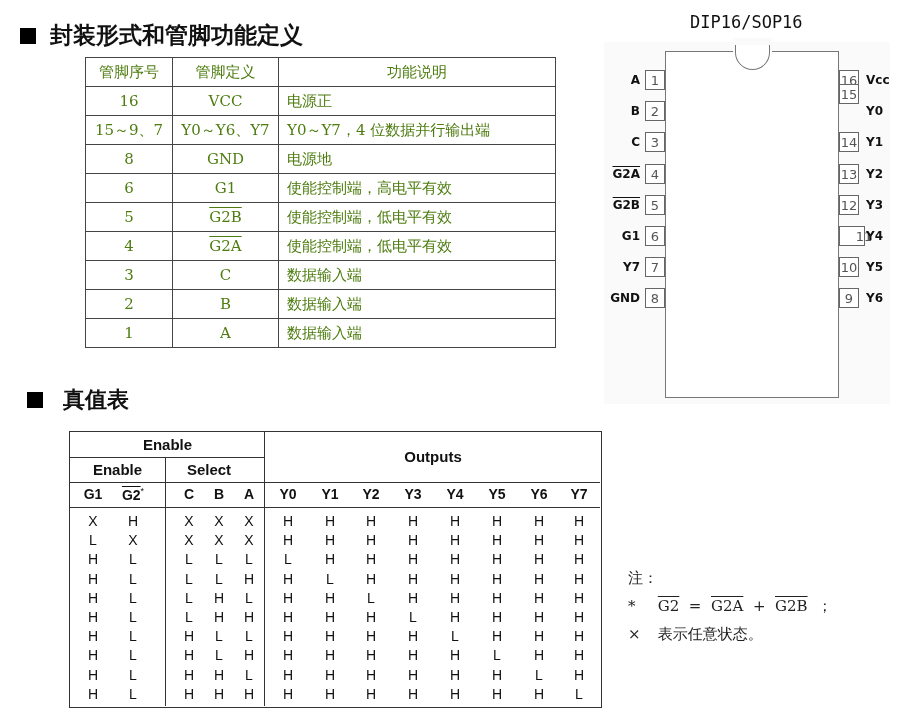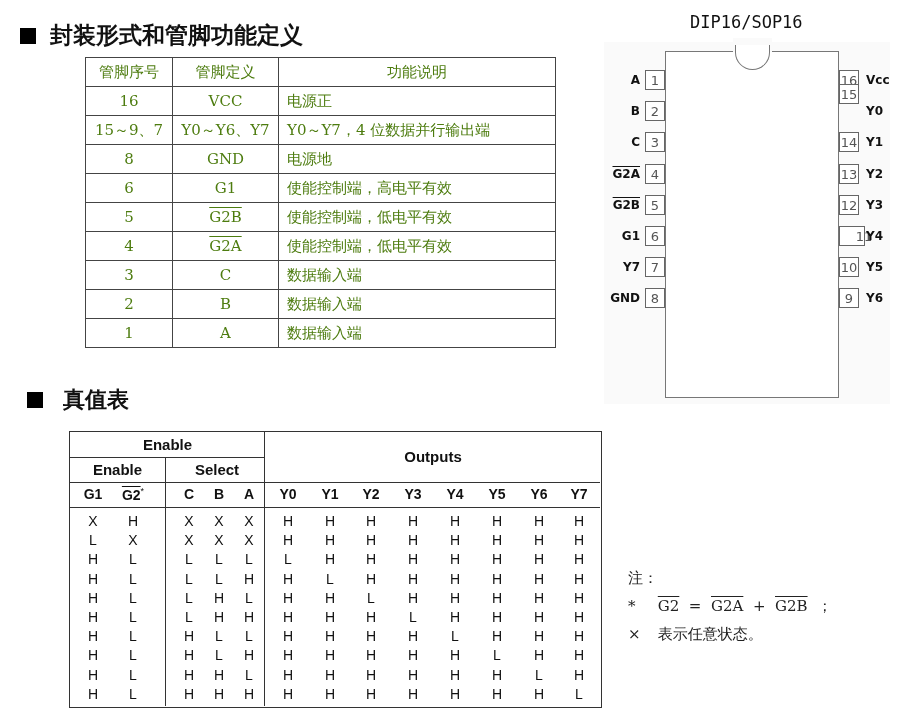--- a/index.html
+++ b/index.html
@@ -161,21 +161,21 @@
 
 <div class="tt" id="tt">
   <div class="hline" style="left:0;top:25px;width:195px;"></div>
   <div class="hline" style="left:0;top:50px;width:530px;"></div>
   <div class="hline" style="left:0;top:75px;width:530px;"></div>
   <div class="vline" style="left:95px;top:25px;height:249px;"></div>
   <div class="vline" style="left:194px;top:0;height:274px;"></div>
   <div class="hdr" style="left:0;top:4px;width:195px;">Enable</div>
   <div class="hdr" style="left:195px;top:16px;width:336px;">Outputs</div>
   <div class="hdr" style="left:0;top:29px;width:95px;">Enable</div>
-  <div class="hdr" style="left:101px;top:29px;width:92px;">Select</div>
+  <div class="hdr" style="left:93px;top:29px;width:92px;">Select</div>
   <div id="tt-cols">
       <div class="colhdr" style="left: 8px; top: 54px;">G1</div>
       <div class="colhdr" style="left: 48px; top: 54px;"><span class="ovl">G2</span><sup style="font-size:9px;font-weight:normal">*</sup></div>
       <div class="colhdr" style="left: 104px; top: 54px;">C</div>
       <div class="colhdr" style="left: 134px; top: 54px;">B</div>
       <div class="colhdr" style="left: 164px; top: 54px;">A</div>
       <div class="colhdr" style="left: 203px; top: 54px;">Y0</div>
       <div class="colhdr" style="left: 245px; top: 54px;">Y1</div>
       <div class="colhdr" style="left: 286px; top: 54px;">Y2</div>
       <div class="colhdr" style="left: 328px; top: 54px;">Y3</div>

